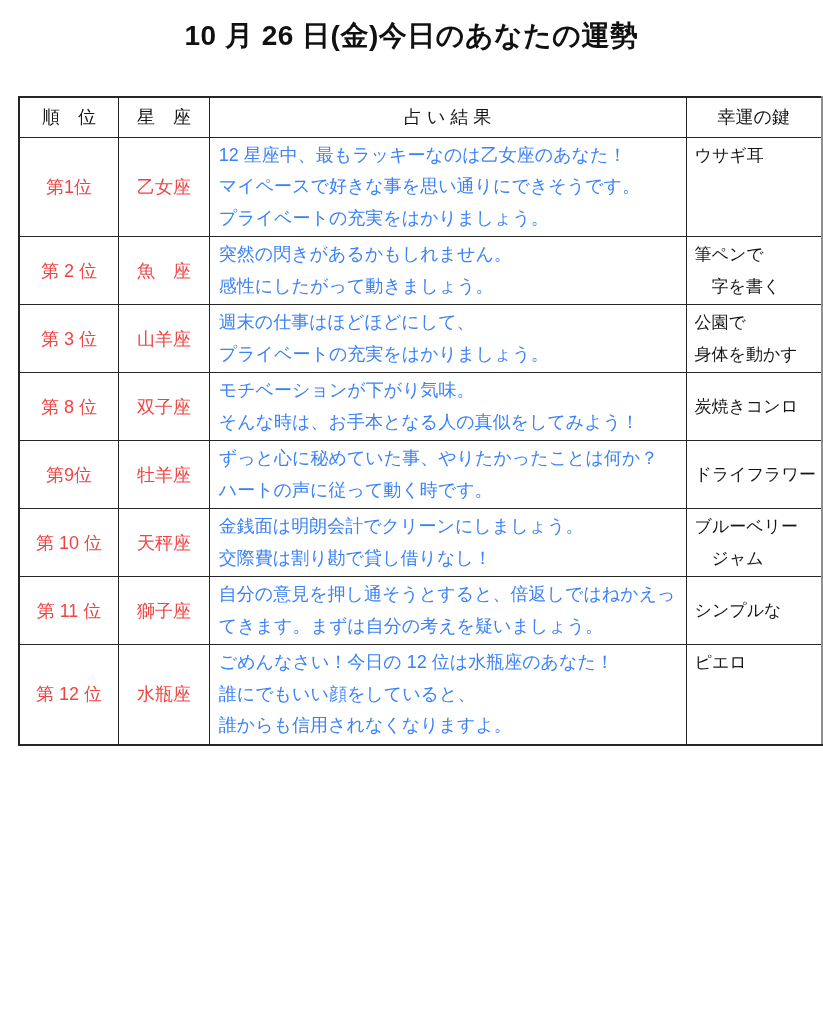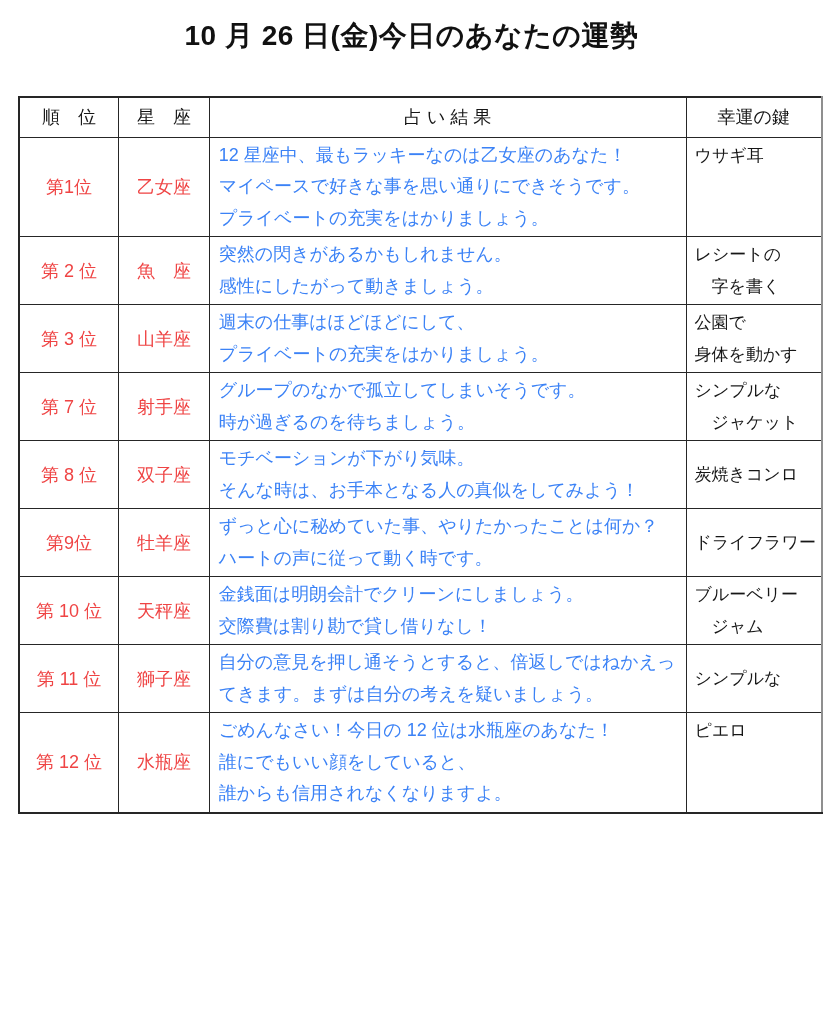--- a/index.html
+++ b/index.html
@@ -104,46 +104,34 @@
           </td>
         </tr>
         <tr>
           <td class="rank">第 2 位</td>
           <td class="sign">魚　座</td>
           <td class="fortune">
             <div class="line">突然の閃きがあるかもしれません。</div>
             <div class="line">感性にしたがって動きましょう。</div>
           </td>
           <td class="lucky">
-            <div class="line">レシートの</div>
+            <div class="line">筆ペンで</div>
             <div class="line">　字を書く</div>
           </td>
         </tr>
         <tr>
           <td class="rank">第 3 位</td>
           <td class="sign">山羊座</td>
           <td class="fortune">
             <div class="line">週末の仕事はほどほどにして、</div>
             <div class="line">プライベートの充実をはかりましょう。</div>
           </td>
           <td class="lucky">
             <div class="line">公園で</div>
             <div class="line">身体を動かす</div>
-          </td>
-        </tr>
-        <tr>
-          <td class="rank">第 7 位</td>
-          <td class="sign">射手座</td>
-          <td class="fortune">
-            <div class="line">グループのなかで孤立してしまいそうです。</div>
-            <div class="line">時が過ぎるのを待ちましょう。</div>
-          </td>
-          <td class="lucky">
-            <div class="line">シンプルな</div>
-            <div class="line">　ジャケット</div>
           </td>
         </tr>
         <tr>
           <td class="rank">第 8 位</td>
           <td class="sign">双子座</td>
           <td class="fortune">
             <div class="line">モチベーションが下がり気味。</div>
             <div class="line">そんな時は、お手本となる人の真似をしてみよう！</div>
           </td>
           <td class="lucky">

